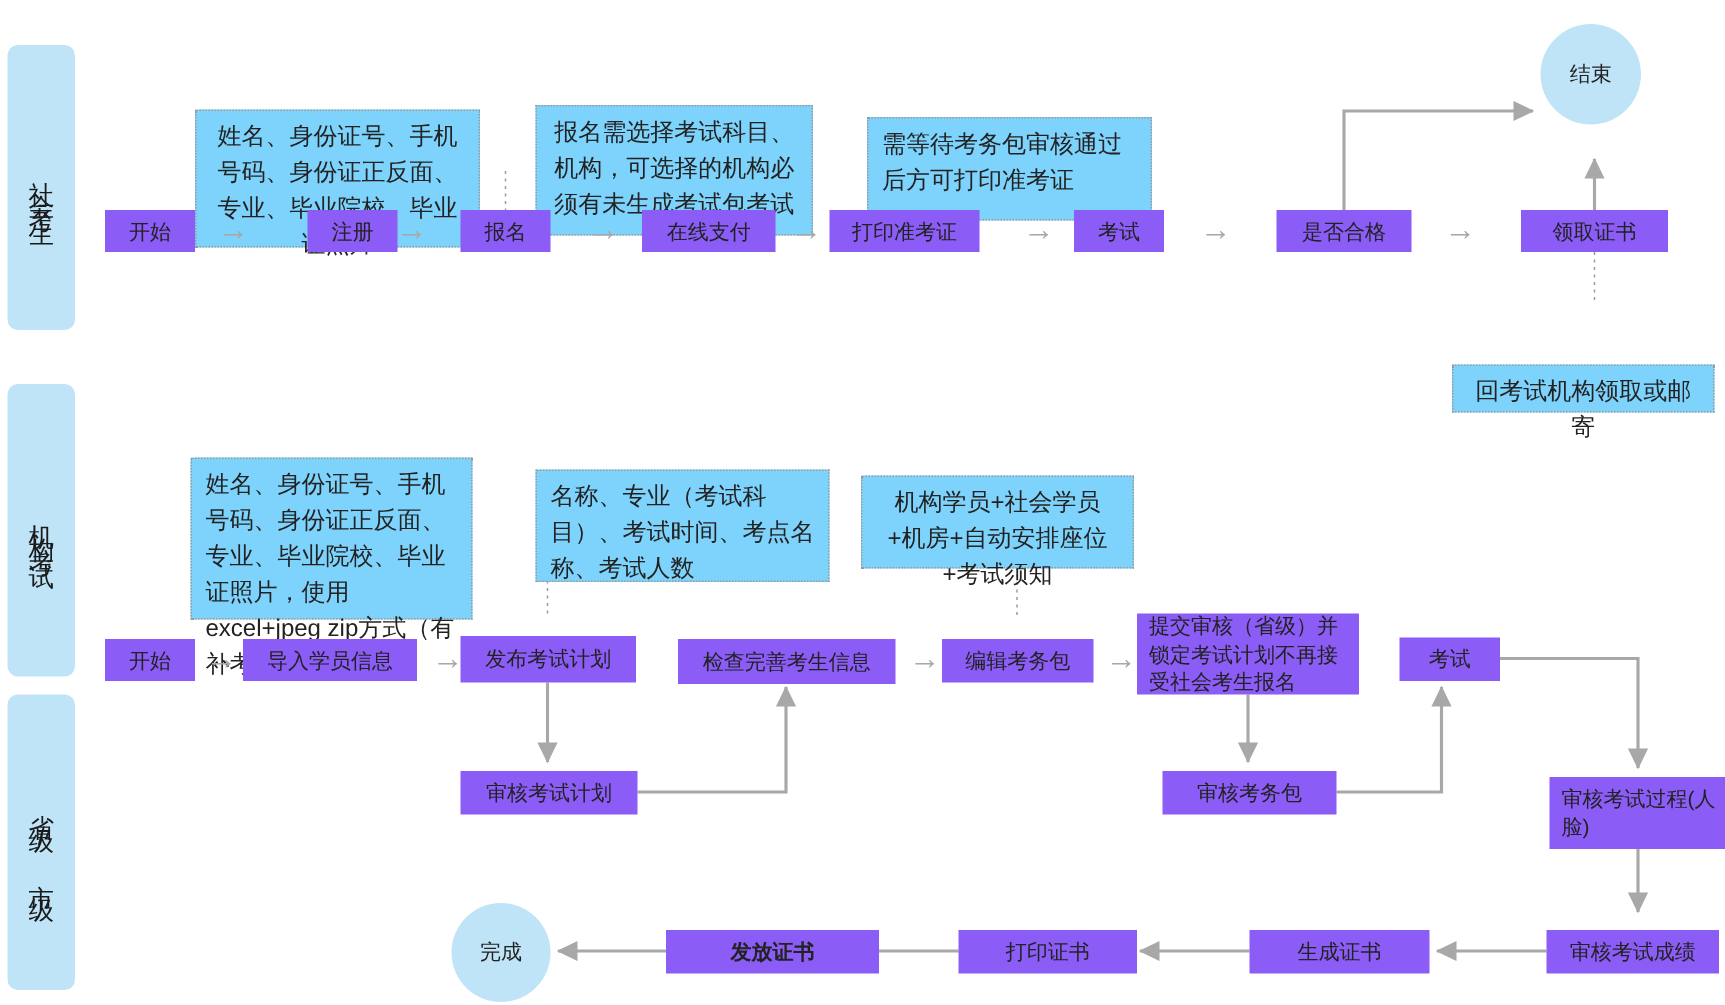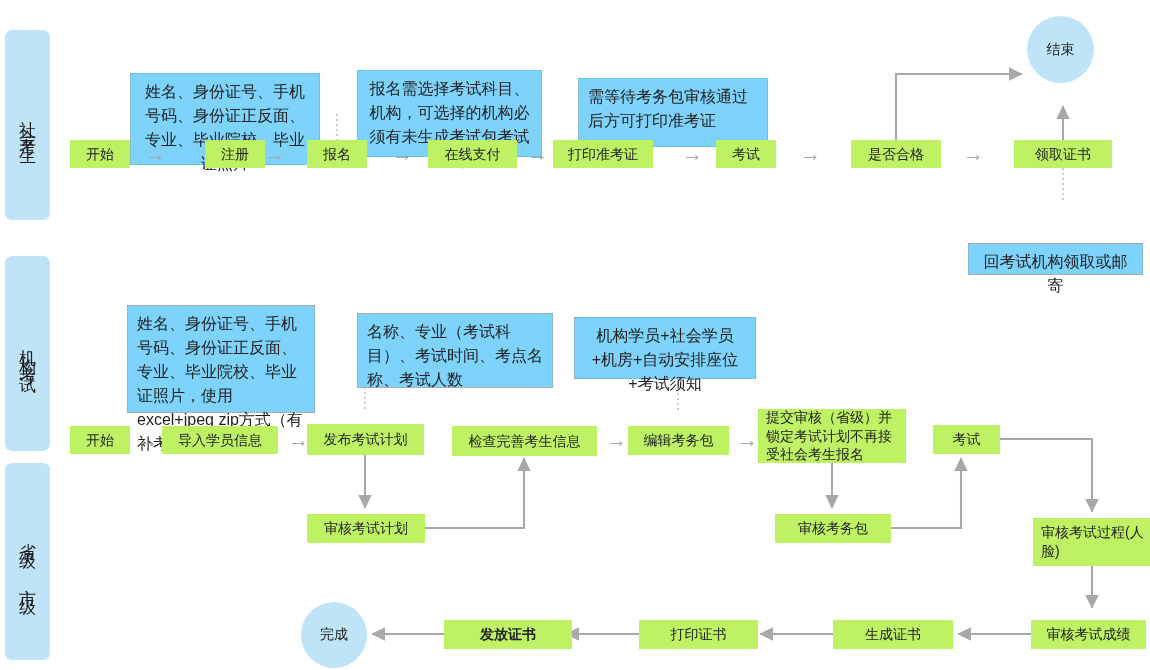--- a/index.html
+++ b/index.html
@@ -28,21 +28,21 @@
     text-orientation:upright;
     font-size:17px;
     color:#1a1a1a;
     letter-spacing:9px;
     line-height:1;
     white-space:nowrap;
   }
   
   .node{
     position:absolute;
-    background:#bef264;
+    background:#8b5cf6;
     color:#222222;
     font-size:14px;
     display:flex;
     align-items:center;
     justify-content:center;
     text-align:center;
     line-height:1.35;
     box-sizing:border-box;
     padding:2px 4px;
   }
@@ -248,20 +248,20 @@
   </div>
   <div class="node" style="left:1031px;top:620px;width:115px;height:29px;">
     <span>审核考试成绩</span>
   </div>
   <div class="node" style="left:833px;top:620px;width:120px;height:29px;">
     <span>生成证书</span>
   </div>
   <div class="node" style="left:639px;top:620px;width:119px;height:29px;">
     <span>打印证书</span>
   </div>
-  <div class="node bold" style="left:444px;top:620px;width:128px;height:29px;">
+  <div class="node bold" style="left:444px;top:620px;width:142px;height:29px;">
     <span>发放证书</span>
   </div>
   <div class="circle" style="left:301px;top:602px;width:66px;height:66px;">
     <span>完成</span>
   </div>
 
 </div>
 
 </body></html>

